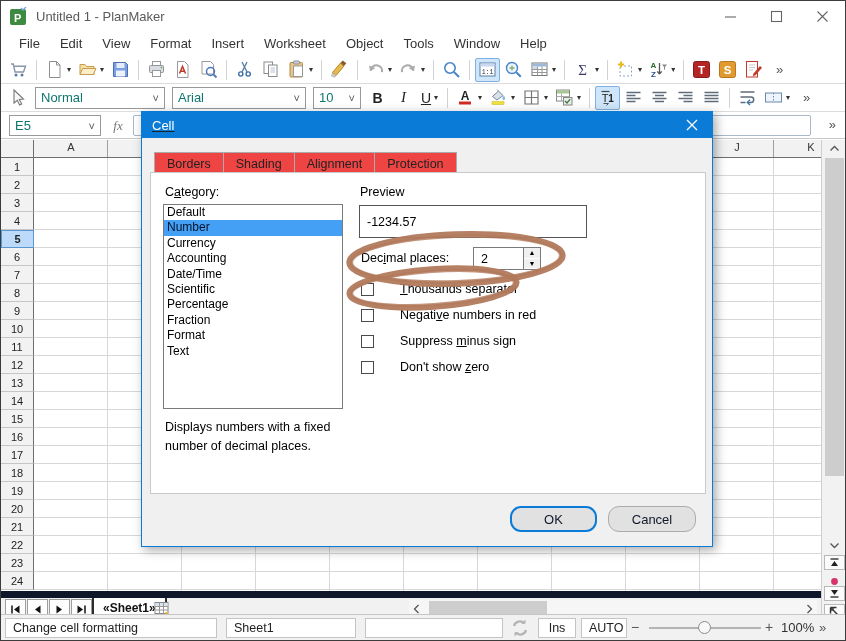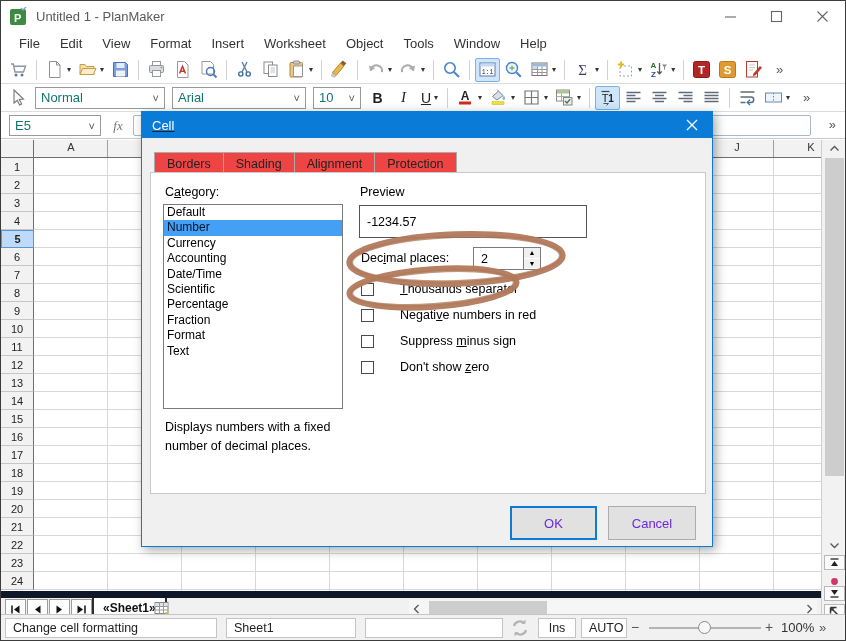--- a/index.html
+++ b/index.html
@@ -97,21 +97,21 @@
   .previewbox{position:absolute;left:208px;top:32px;width:228px;height:33px;border:1px solid #545454;background:#fff;
     font-size:12.5px;color:#000;display:flex;align-items:center;padding-left:7px;}
   .spinner{position:absolute;left:322px;top:74px;width:68px;height:23px;border:1px solid #7a7a7a;background:#fff;display:flex;}
   .spin-val{flex:1;font-size:12.5px;color:#000;display:flex;align-items:center;padding-left:7px;}
   .spin-btns{width:17px;display:flex;flex-direction:column;border-left:1px solid #7a7a7a;}
   .spin-b{flex:1;background:#f0f0f0;display:flex;align-items:center;justify-content:center;font-size:7px;color:#000;border-bottom:1px solid #fff;}
   .cbrow{position:absolute;left:210px;display:flex;align-items:center;height:16px;gap:19px;}
   .cbbox{width:13px;height:13px;border:1px solid #4a4a4a;background:#fff;margin-right:7px;flex:0 0 13px;}
   .cblabel{font-size:12.5px;color:#000;white-space:nowrap;}
   .descr{position:absolute;left:14px;top:245px;width:190px;font-size:12.5px;color:#000;line-height:19px;}
-  .dbtn{position:absolute;top:394px;height:34px;background:#e1e1e1;font-size:13px;color:#6d28d9;display:flex;align-items:center;justify-content:center;}
+  .dbtn{position:absolute;top:394px;height:26px;background:#e1e1e1;font-size:13px;color:#0f172a;display:flex;align-items:center;justify-content:center;border-radius:11px;}
   .dbtn.ok{left:368px;width:87px;border:2px solid #0a7cd8;}
   .dbtn.cancel{left:466px;width:88px;border:1px solid #acacac;}
   
   .overlay{position:absolute;left:0;top:0;width:846px;height:641px;pointer-events:none;z-index:60;}
 </style>
 </head>
 <body>
 
 <div class="window">
 

